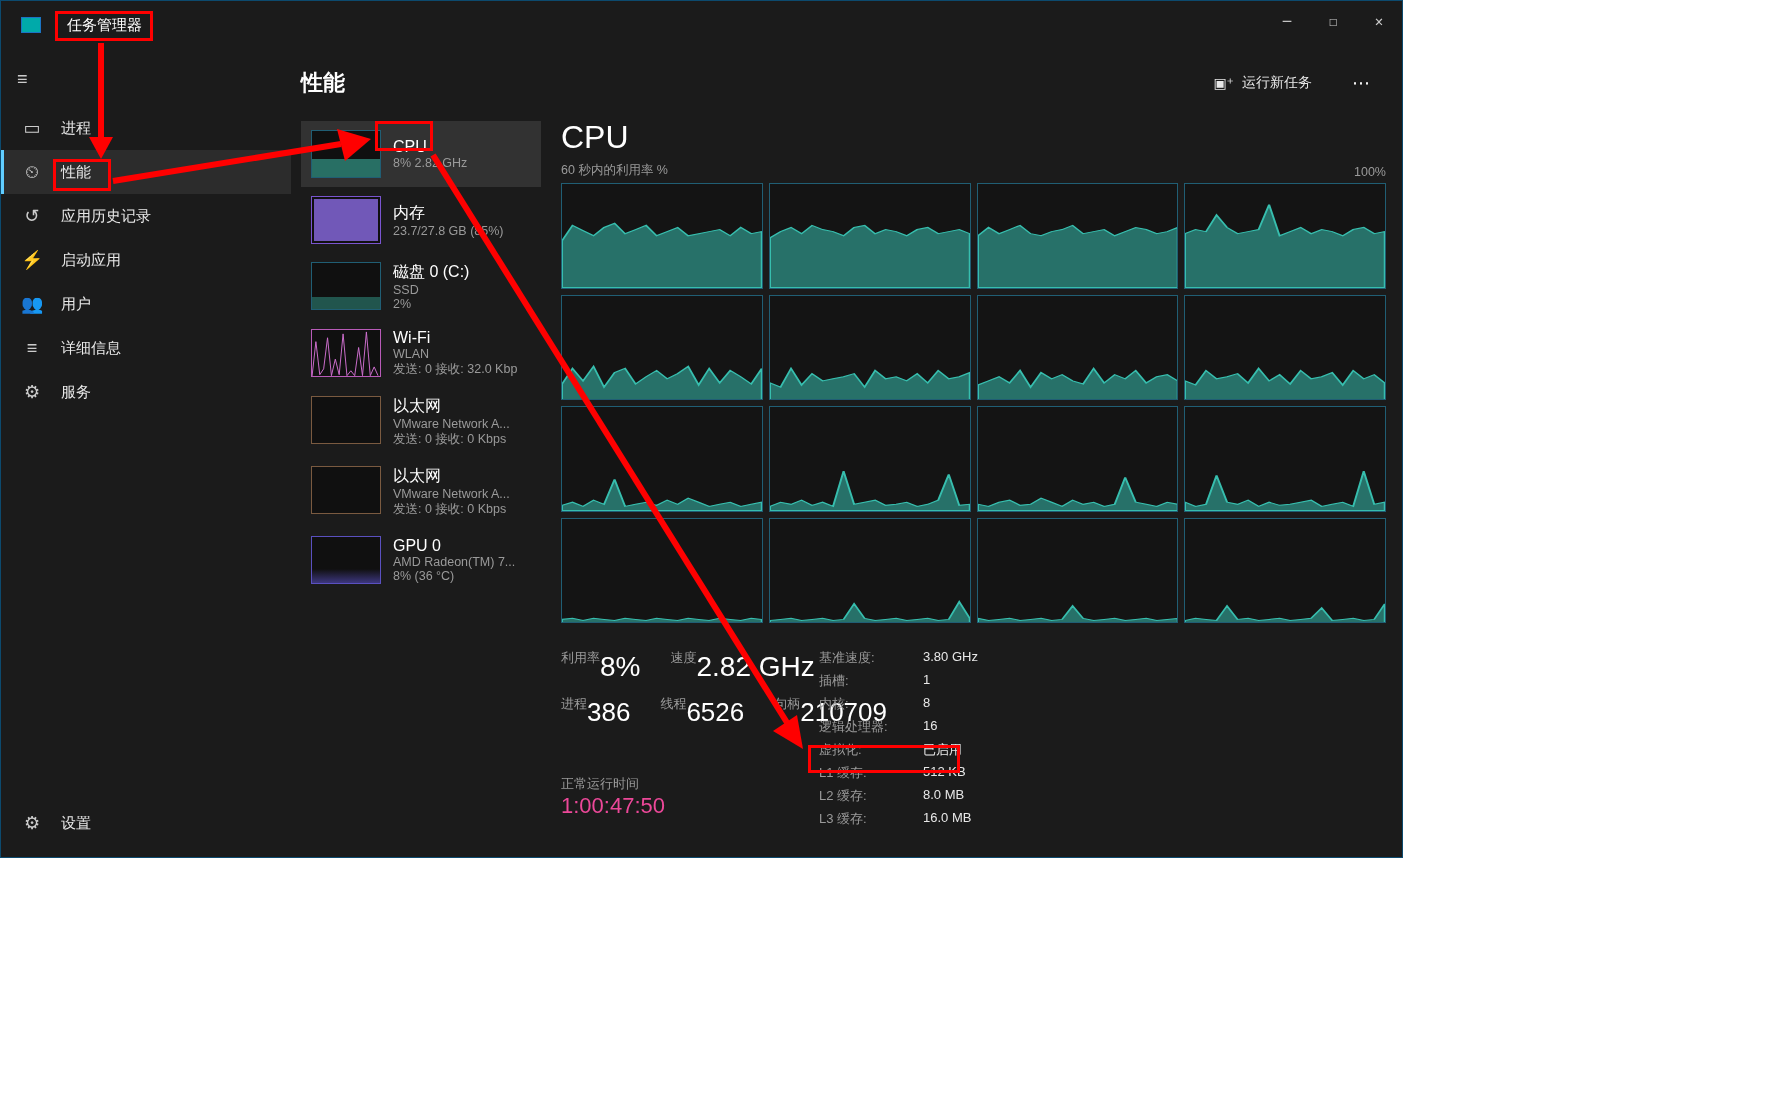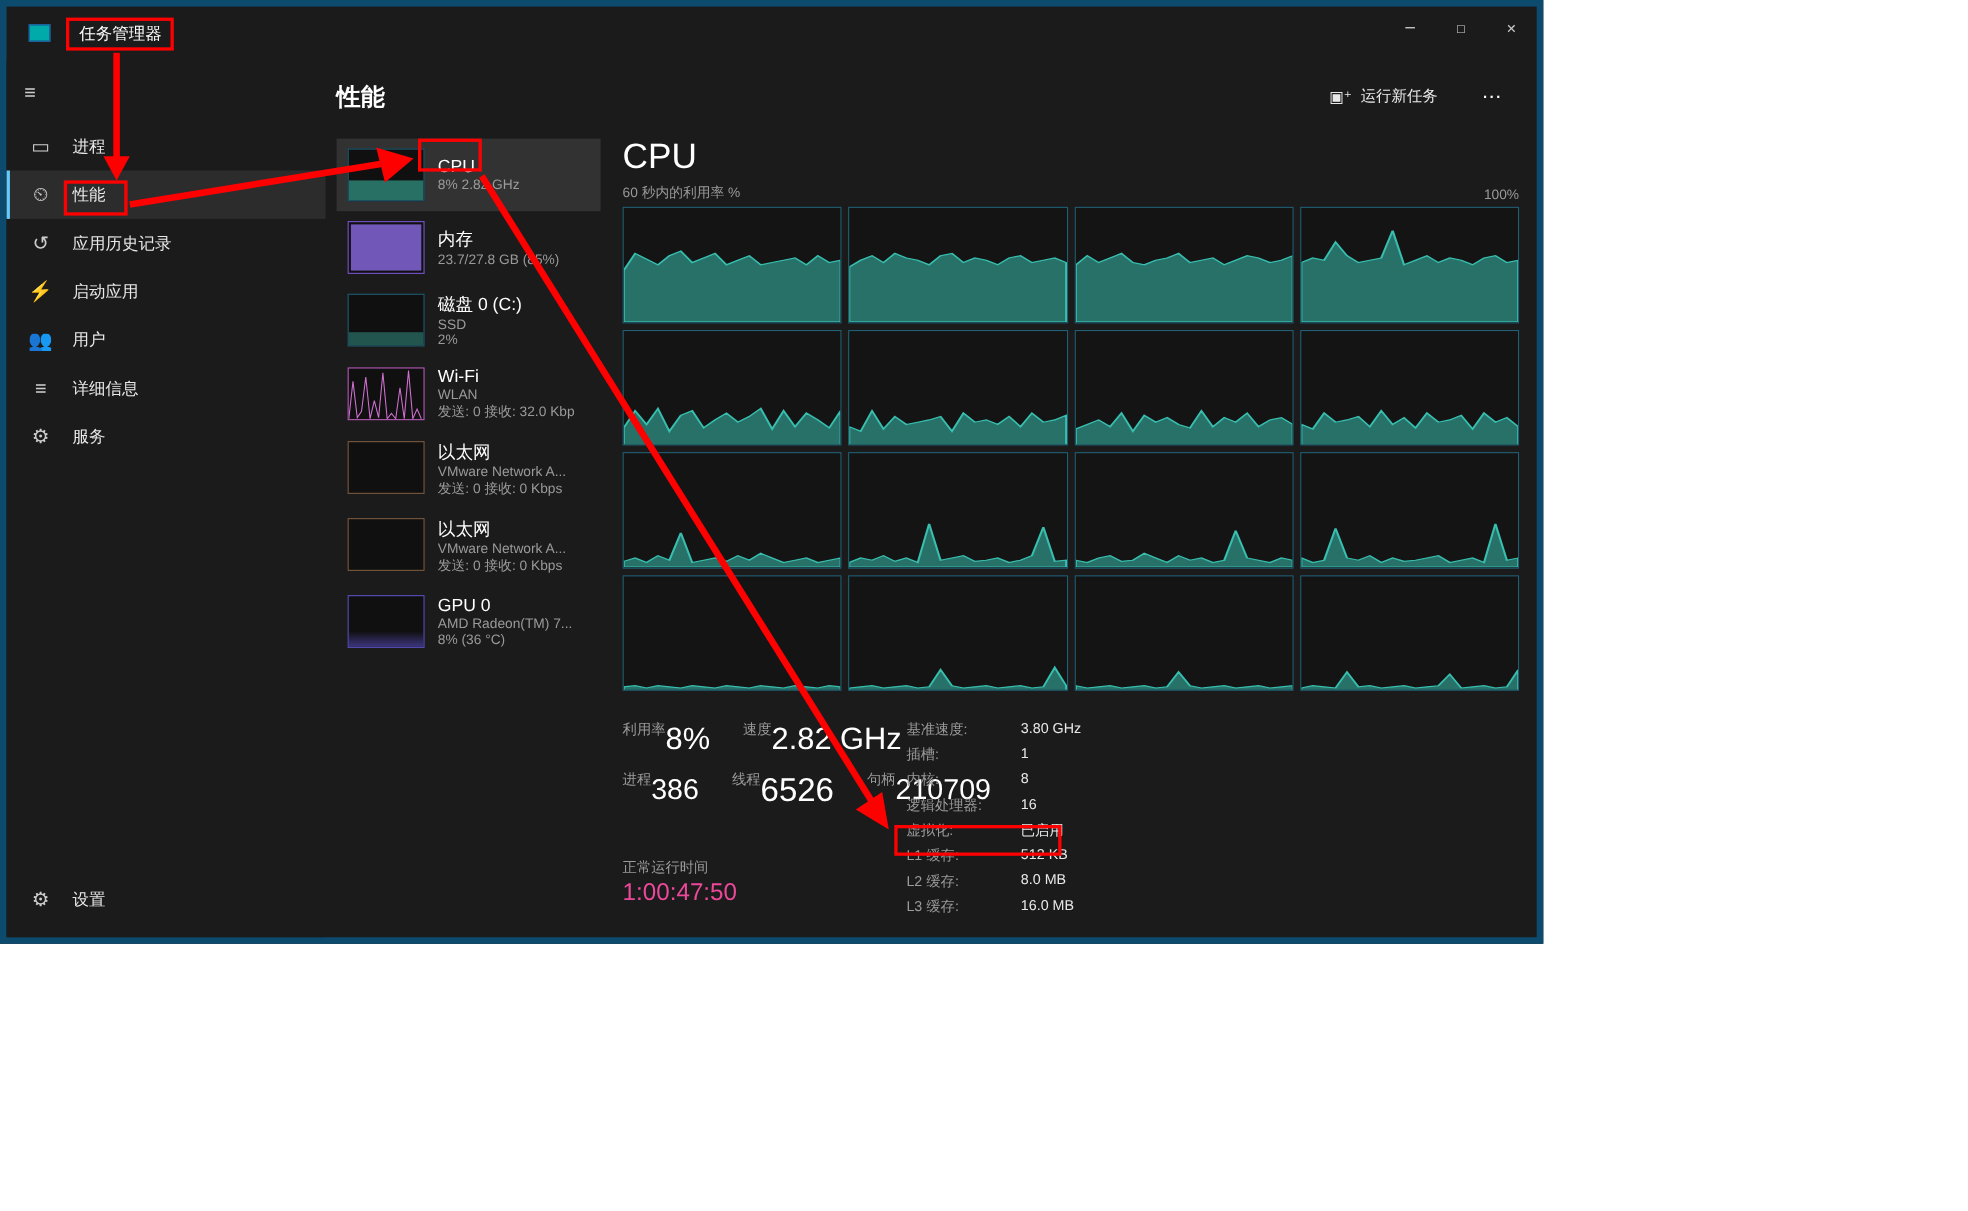--- a/index.html
+++ b/index.html
@@ -1,20 +1,20 @@
 <!DOCTYPE html>
 <html><head>
 <meta charset="utf-8">
 <style>
 * { box-sizing: border-box; margin: 0; padding: 0; }
 html, body { width: 1789px; height: 1101px; background: #FFFFFF; font-family: "Segoe UI", "Microsoft YaHei", sans-serif; color: #fff; overflow: hidden; }
 
 
 .letterbox { position: absolute; inset: 0; background: #FFFFFF; }
-.app { position: absolute; left: 0; top: 0; width: 1403px; height: 858px; background: #1b1b1b; border: 6px solid #0c4a6e; }
+.app { position: absolute; left: 0; top: 0; width: 1403px; height: 858px; background: #1b1b1b; border: 1px solid #0c4a6e; }
 
 
 .title-bar { position: absolute; left: 0; top: 0; height: 48px; width: 100%; display: flex; align-items: center; }
 .title-bar .app-icon { width: 20px; height: 16px; margin-left: 20px; background: linear-gradient(#0aa, #0aa); border: 1px solid #1b74c4; }
 .title-bar .title-text { margin-left: 18px; font-size: 15px; padding: 2px 8px; }
 .window-controls { position: absolute; right: 0; top: 0; display: flex; height: 40px; }
 .window-controls > div { width: 46px; height: 40px; display: flex; align-items: center; justify-content: center; font-family: "Segoe Fluent Icons", "Segoe MDL2 Assets", monospace; font-size: 14px; color: #ccc; cursor: pointer; }
 
 
 .nav { position: absolute; left: 0; top: 48px; width: 290px; bottom: 0; background: #1b1b1b; padding-top: 12px; }
@@ -306,21 +306,21 @@
               <span class="stat-value">2.82 GHz</span>
             </div>
           </div>
           <div style="display:flex; gap:30px; margin-top:12px;">
             <div class="stat-block">
               <span class="stat-label">进程</span>
               <span class="stat-value stat-mid" style="font-size:26px">386</span>
             </div>
             <div class="stat-block">
               <span class="stat-label">线程</span>
-              <span class="stat-value stat-mid" style="font-size:30px">6526</span>
+              <span class="stat-value stat-mid" style="font-size:26px">6526</span>
             </div>
             <div class="stat-block">
               <span class="stat-label">句柄</span>
               <span class="stat-value stat-mid" style="font-size:26px">210709</span>
             </div>
           </div>
         </div>
       </div>
 
       <div class="side-table">

